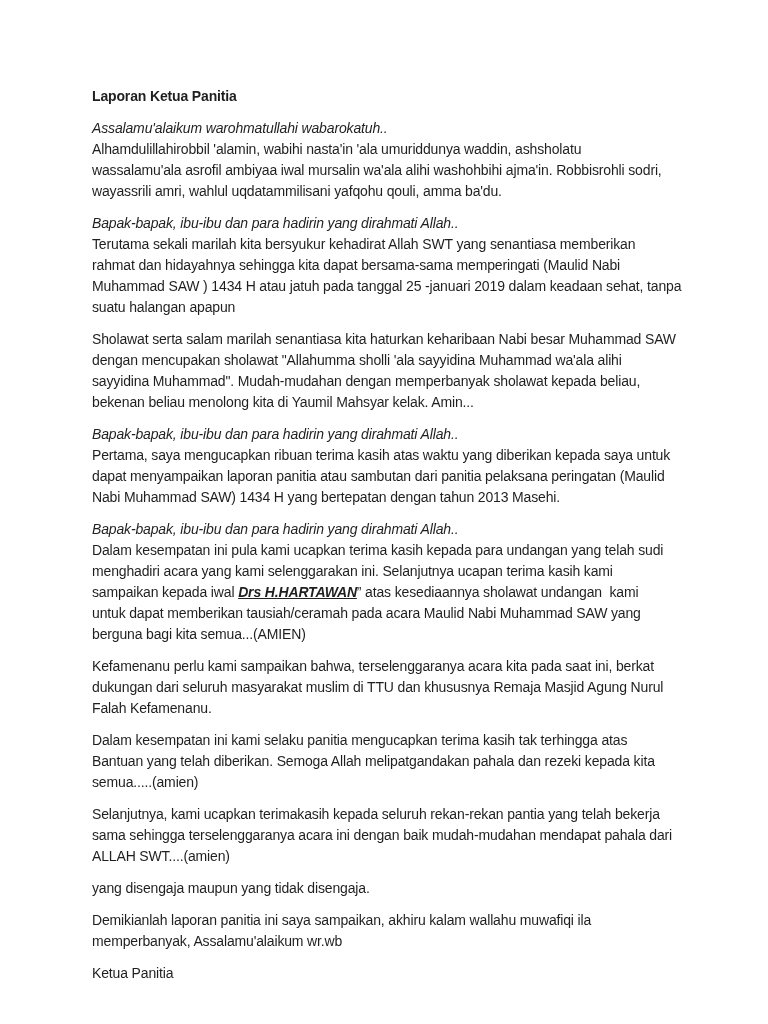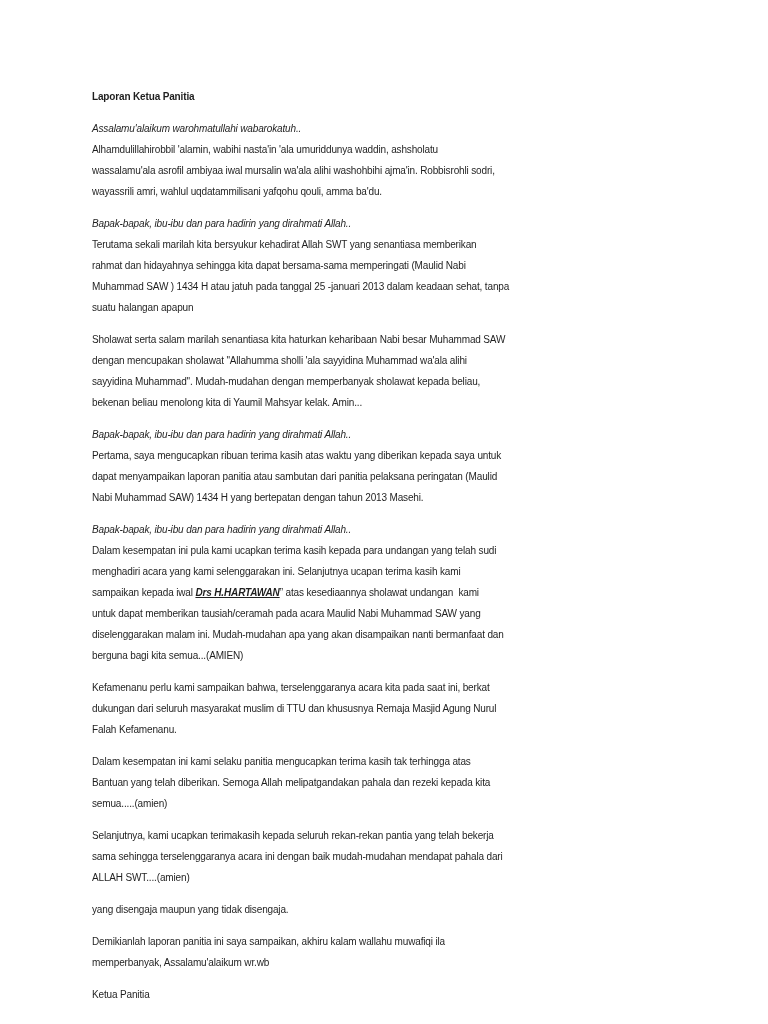--- a/index.html
+++ b/index.html
@@ -13,21 +13,21 @@
     overflow: hidden;
   }
   .page {
     box-sizing: border-box;
     width: 768px;
     height: 1024px;
     padding: 86px 88px 0 92px;
     background: #ffffff;
     color: #1f1f1f;
     font-family: "Liberation Sans", "DejaVu Sans", sans-serif;
-    font-size: 10px;
+    font-size: 14px;
     letter-spacing: -0.15px;
   }
   .block {
     margin: 0 0 11px 0;
   }
   .line {
     line-height: 21px;
     white-space: pre;
   }
   .run.bold { font-weight: bold; }
@@ -45,42 +45,41 @@
       <div class="block">
         <div class="line"><span class="run italic">Assalamu'alaikum warohmatullahi wabarokatuh..</span></div>
         <div class="line"><span class="run">Alhamdulillahirobbil 'alamin, wabihi nasta'in 'ala umuriddunya waddin, ashsholatu</span></div>
         <div class="line"><span class="run">wassalamu'ala asrofil ambiyaa iwal mursalin wa'ala alihi washohbihi ajma'in. Robbisrohli sodri,</span></div>
         <div class="line"><span class="run">wayassrili amri, wahlul uqdatammilisani yafqohu qouli, amma ba'du.</span></div>
       </div>
       <div class="block">
         <div class="line"><span class="run italic">Bapak-bapak, ibu-ibu dan para hadirin yang dirahmati Allah..</span></div>
         <div class="line"><span class="run">Terutama sekali marilah kita bersyukur kehadirat Allah SWT yang senantiasa memberikan</span></div>
         <div class="line"><span class="run">rahmat dan hidayahnya sehingga kita dapat bersama-sama memperingati (Maulid Nabi</span></div>
-        <div class="line"><span class="run">Muhammad SAW ) 1434 H atau jatuh pada tanggal 25 -januari 2013 dalam keadaan sehat, tanpa</span></div>
+        <div class="line"><span class="run">Muhammad SAW ) 1434 H atau jatuh pada tanggal 25 -januari 2019 dalam keadaan sehat, tanpa</span></div>
         <div class="line"><span class="run">suatu halangan apapun</span></div>
       </div>
       <div class="block">
         <div class="line"><span class="run">Sholawat serta salam marilah senantiasa kita haturkan keharibaan Nabi besar Muhammad SAW</span></div>
         <div class="line"><span class="run">dengan mencupakan sholawat "Allahumma sholli 'ala sayyidina Muhammad wa'ala alihi</span></div>
         <div class="line"><span class="run">sayyidina Muhammad". Mudah-mudahan dengan memperbanyak sholawat kepada beliau,</span></div>
         <div class="line"><span class="run">bekenan beliau menolong kita di Yaumil Mahsyar kelak. Amin...</span></div>
       </div>
       <div class="block">
         <div class="line"><span class="run italic">Bapak-bapak, ibu-ibu dan para hadirin yang dirahmati Allah..</span></div>
         <div class="line"><span class="run">Pertama, saya mengucapkan ribuan terima kasih atas waktu yang diberikan kepada saya untuk</span></div>
         <div class="line"><span class="run">dapat menyampaikan laporan panitia atau sambutan dari panitia pelaksana peringatan (Maulid</span></div>
         <div class="line"><span class="run">Nabi Muhammad SAW) 1434 H yang bertepatan dengan tahun 2013 Masehi.</span></div>
       </div>
       <div class="block">
         <div class="line"><span class="run italic">Bapak-bapak, ibu-ibu dan para hadirin yang dirahmati Allah..</span></div>
         <div class="line"><span class="run">Dalam kesempatan ini pula kami ucapkan terima kasih kepada para undangan yang telah sudi</span></div>
         <div class="line"><span class="run">menghadiri acara yang kami selenggarakan ini. Selanjutnya ucapan terima kasih kami</span></div>
         <div class="line"><span class="run">sampaikan kepada iwal </span><span class="run bold italic underline">Drs H.HARTAWAN</span><span class="run">” atas kesediaannya sholawat undangan  kami</span></div>
         <div class="line"><span class="run">untuk dapat memberikan tausiah/ceramah pada acara Maulid Nabi Muhammad SAW yang</span></div>
-        <div class="line"><span class="run">diselenggarakan malam ini. Mudah-mudahan apa yang akan disampaikan nanti bermanfaat dan</span></div>
         <div class="line"><span class="run">berguna bagi kita semua...(AMIEN)</span></div>
       </div>
       <div class="block">
         <div class="line"><span class="run">Kefamenanu perlu kami sampaikan bahwa, terselenggaranya acara kita pada saat ini, berkat</span></div>
         <div class="line"><span class="run">dukungan dari seluruh masyarakat muslim di TTU dan khususnya Remaja Masjid Agung Nurul</span></div>
         <div class="line"><span class="run">Falah Kefamenanu.</span></div>
       </div>
       <div class="block">
         <div class="line"><span class="run">Dalam kesempatan ini kami selaku panitia mengucapkan terima kasih tak terhingga atas</span></div>
         <div class="line"><span class="run">Bantuan yang telah diberikan. Semoga Allah melipatgandakan pahala dan rezeki kepada kita</span></div>

